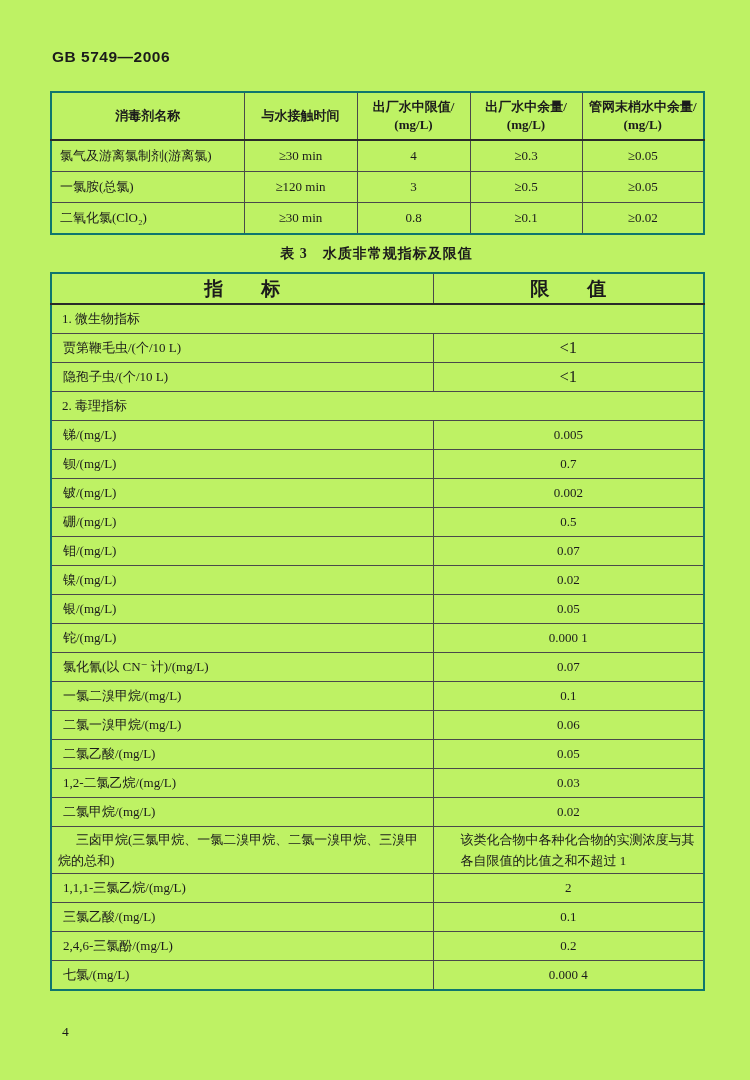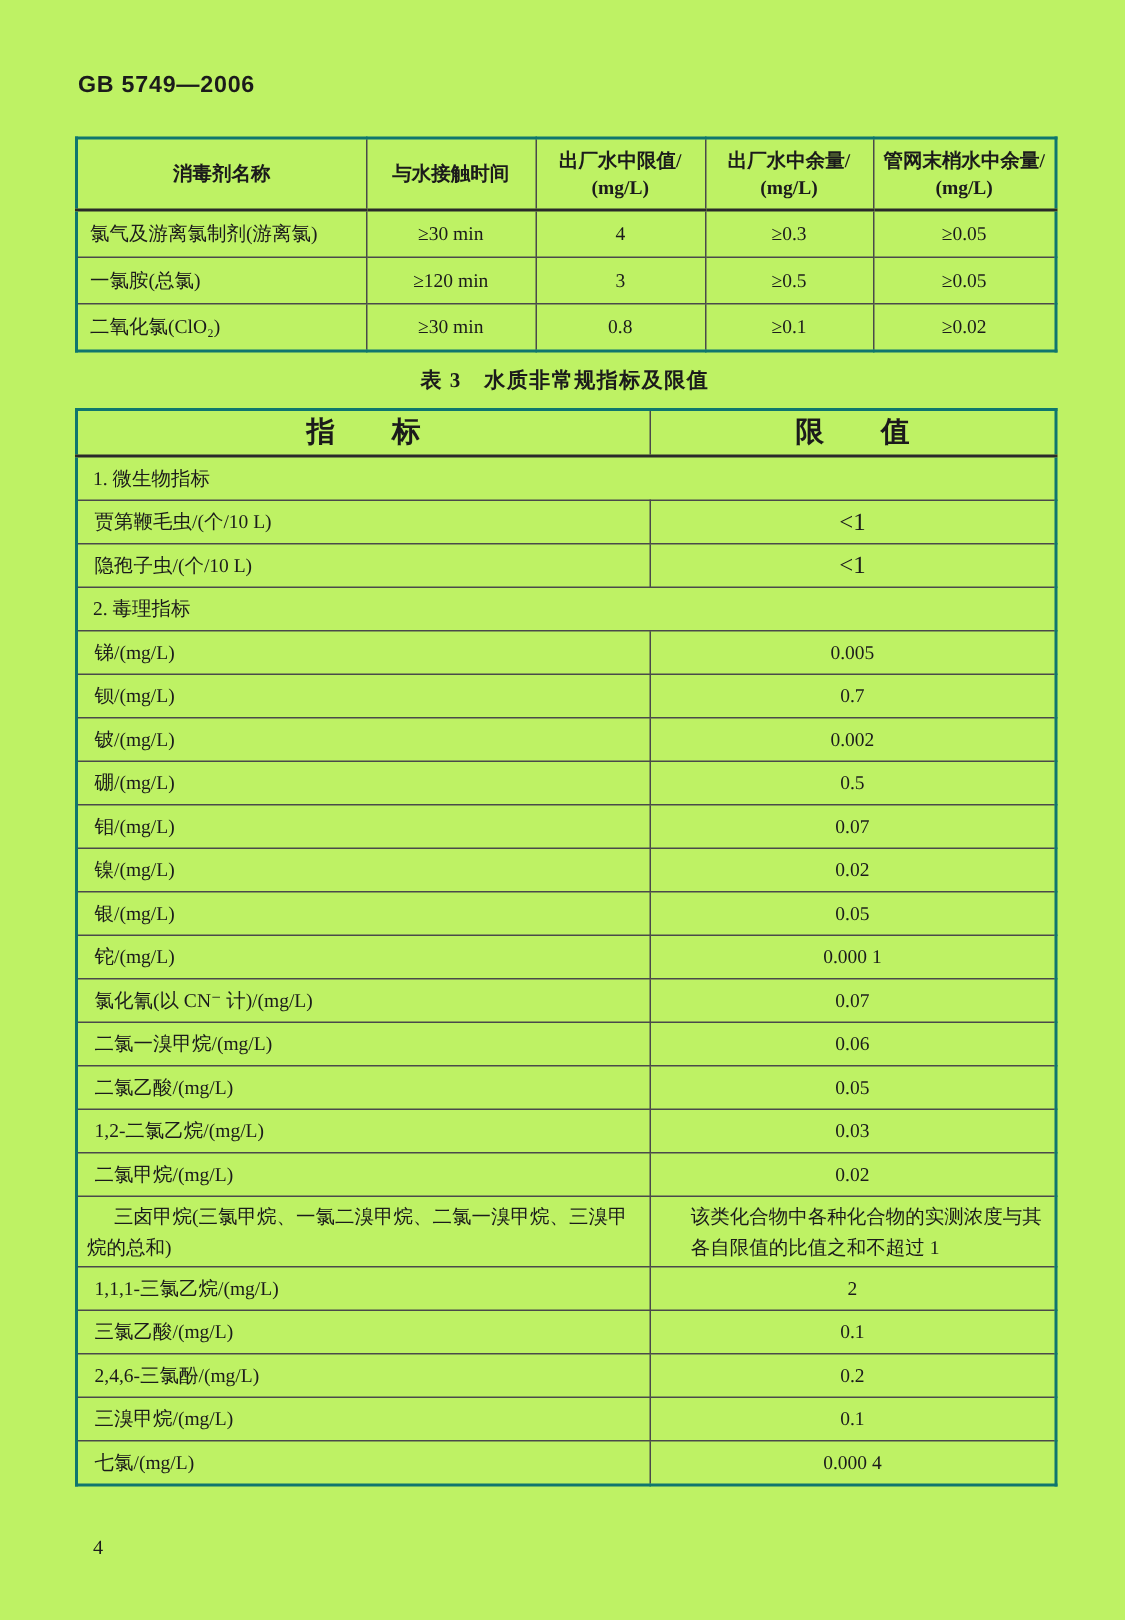--- a/index.html
+++ b/index.html
@@ -196,20 +196,24 @@
           </tr>
           <tr>
             <td class="ind-cell">铊/(mg/L)</td>
             <td class="limit-cell">0.000 1</td>
           </tr>
           <tr>
             <td class="ind-cell">氯化氰(以 CN⁻ 计)/(mg/L)</td>
             <td class="limit-cell">0.07</td>
           </tr>
           <tr>
+            <td class="ind-cell">一氯二溴甲烷/(mg/L)</td>
+            <td class="limit-cell">0.1</td>
+          </tr>
+          <tr>
             <td class="ind-cell">二氯一溴甲烷/(mg/L)</td>
             <td class="limit-cell">0.06</td>
           </tr>
           <tr>
             <td class="ind-cell">二氯乙酸/(mg/L)</td>
             <td class="limit-cell">0.05</td>
           </tr>
           <tr>
             <td class="ind-cell">1,2-二氯乙烷/(mg/L)</td>
             <td class="limit-cell">0.03</td>
@@ -228,24 +232,20 @@
           </tr>
           <tr>
             <td class="ind-cell">三氯乙酸/(mg/L)</td>
             <td class="limit-cell">0.1</td>
           </tr>
           <tr>
             <td class="ind-cell">2,4,6-三氯酚/(mg/L)</td>
             <td class="limit-cell">0.2</td>
           </tr>
           <tr>
-            <td class="ind-cell">三溴甲烷/(mg/L)</td>
-            <td class="limit-cell">0.1</td>
-          </tr>
-          <tr>
             <td class="ind-cell">七氯/(mg/L)</td>
             <td class="limit-cell">0.000 4</td>
           </tr>
         </tbody>
     </table>
 
   </div>
 
   <div class="page-num">4</div>
 

